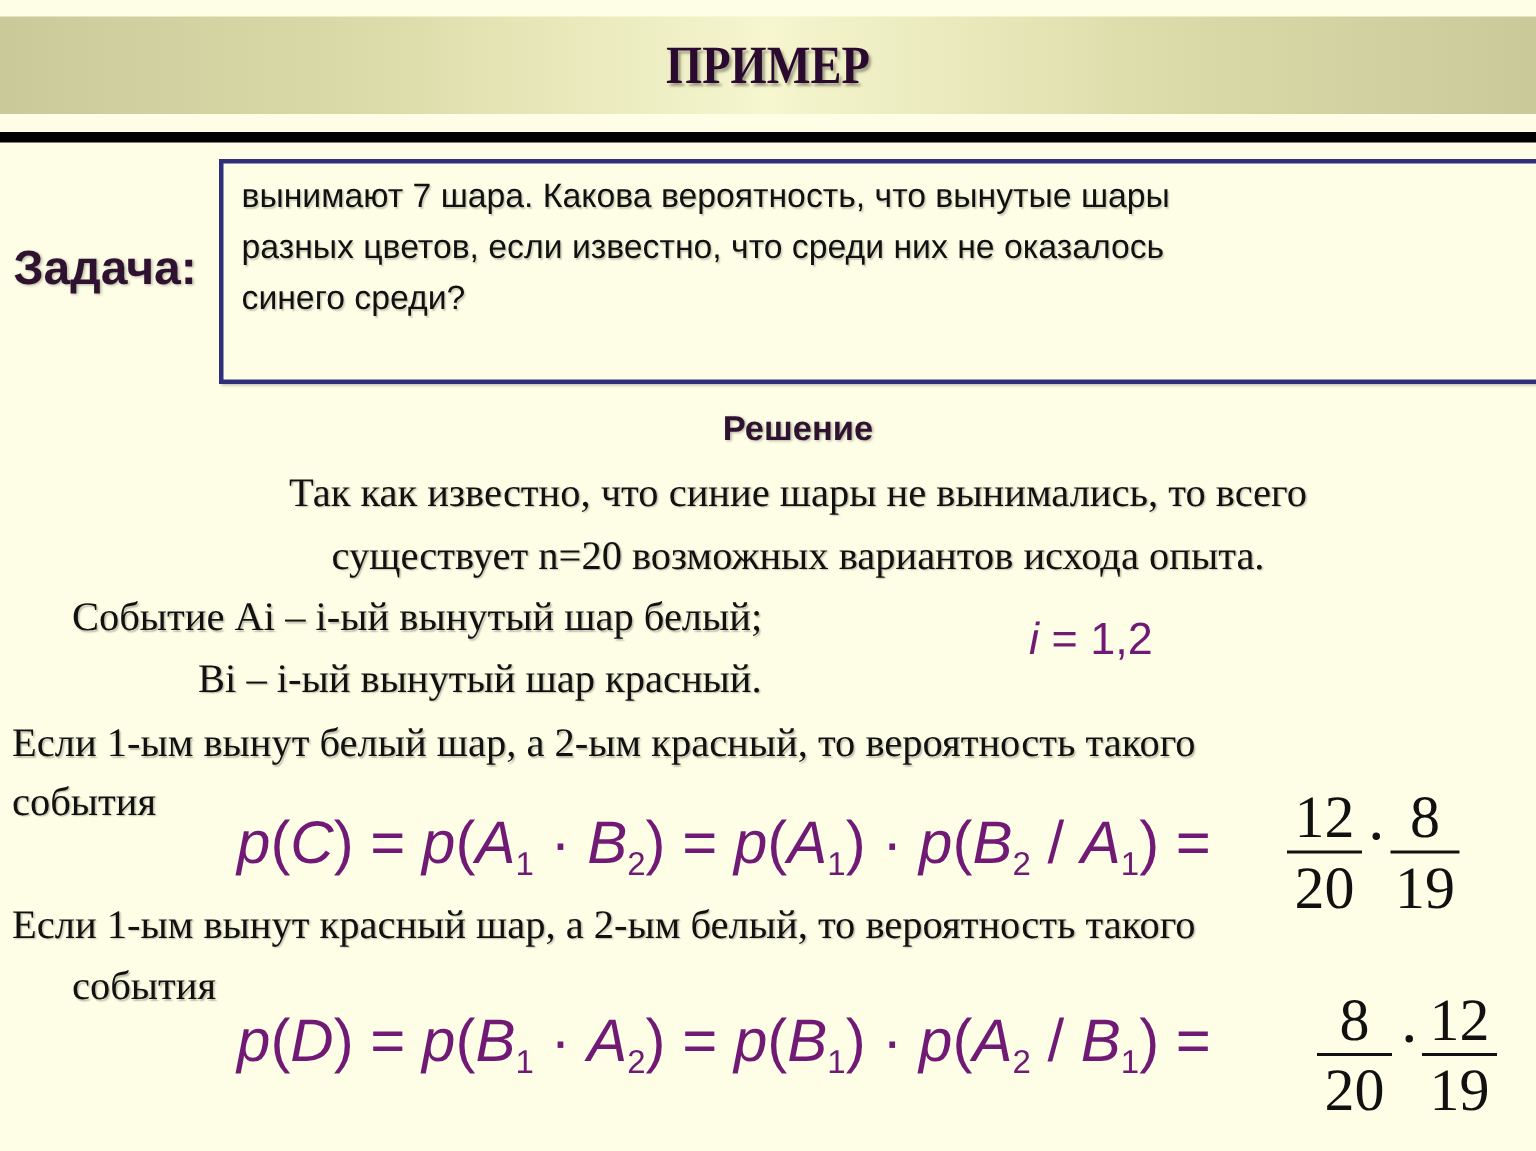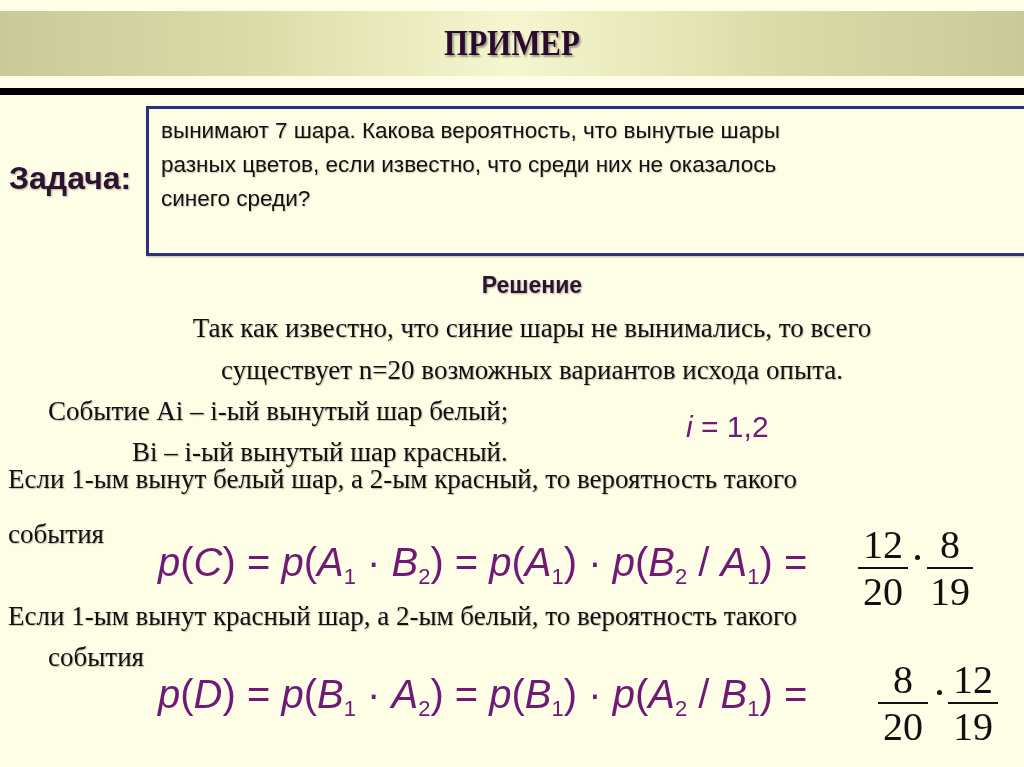--- a/index.html
+++ b/index.html
@@ -86,21 +86,21 @@
 
 <div class="sol-heading">Решение</div>
 
 <div class="serif-line centered" style="top:313px;">Так как известно, что синие шары не вынимались, то всего</div>
 <div class="serif-line centered" style="top:355px;">существует n=20 возможных вариантов исхода опыта.</div>
 
 <div class="serif-line" style="left:8px; top:396px;margin-left:40px;">Событие Ai – i-ый вынутый шар белый;</div>
 <div class="serif-line" style="left:132px; top:437px;">Bi – i-ый вынутый шар красный.</div>
 <div class="math" style="left:686px; top:410px; font-size:30px;"><i>i</i> = 1,2</div>
 
-<div class="serif-line" style="left:8px; top:464px;">Если 1-ым вынут белый шар, а 2-ым красный, то вероятность такого</div>
+<div class="serif-line" style="left:8px; top:480px;">Если 1-ым вынут белый шар, а 2-ым красный, то вероятность такого</div>
 <div class="serif-line" style="left:8px; top:519px;">события</div>
 
 <div class="math" style="left:158px; top:540px;">
   <i>p</i>(<i>C</i>) = <i>p</i>(<i>A</i><sub>1</sub> · <i>B</i><sub>2</sub>) = <i>p</i>(<i>A</i><sub>1</sub>) · <i>p</i>(<i>B</i><sub>2</sub> / <i>A</i><sub>1</sub>) =
 </div>
 <div class="frac" style="left:856px; top:510px; width:54px;">
   <span class="num">12</span>
   <span class="bar"></span>
   <span class="den">20</span>
 </div>

